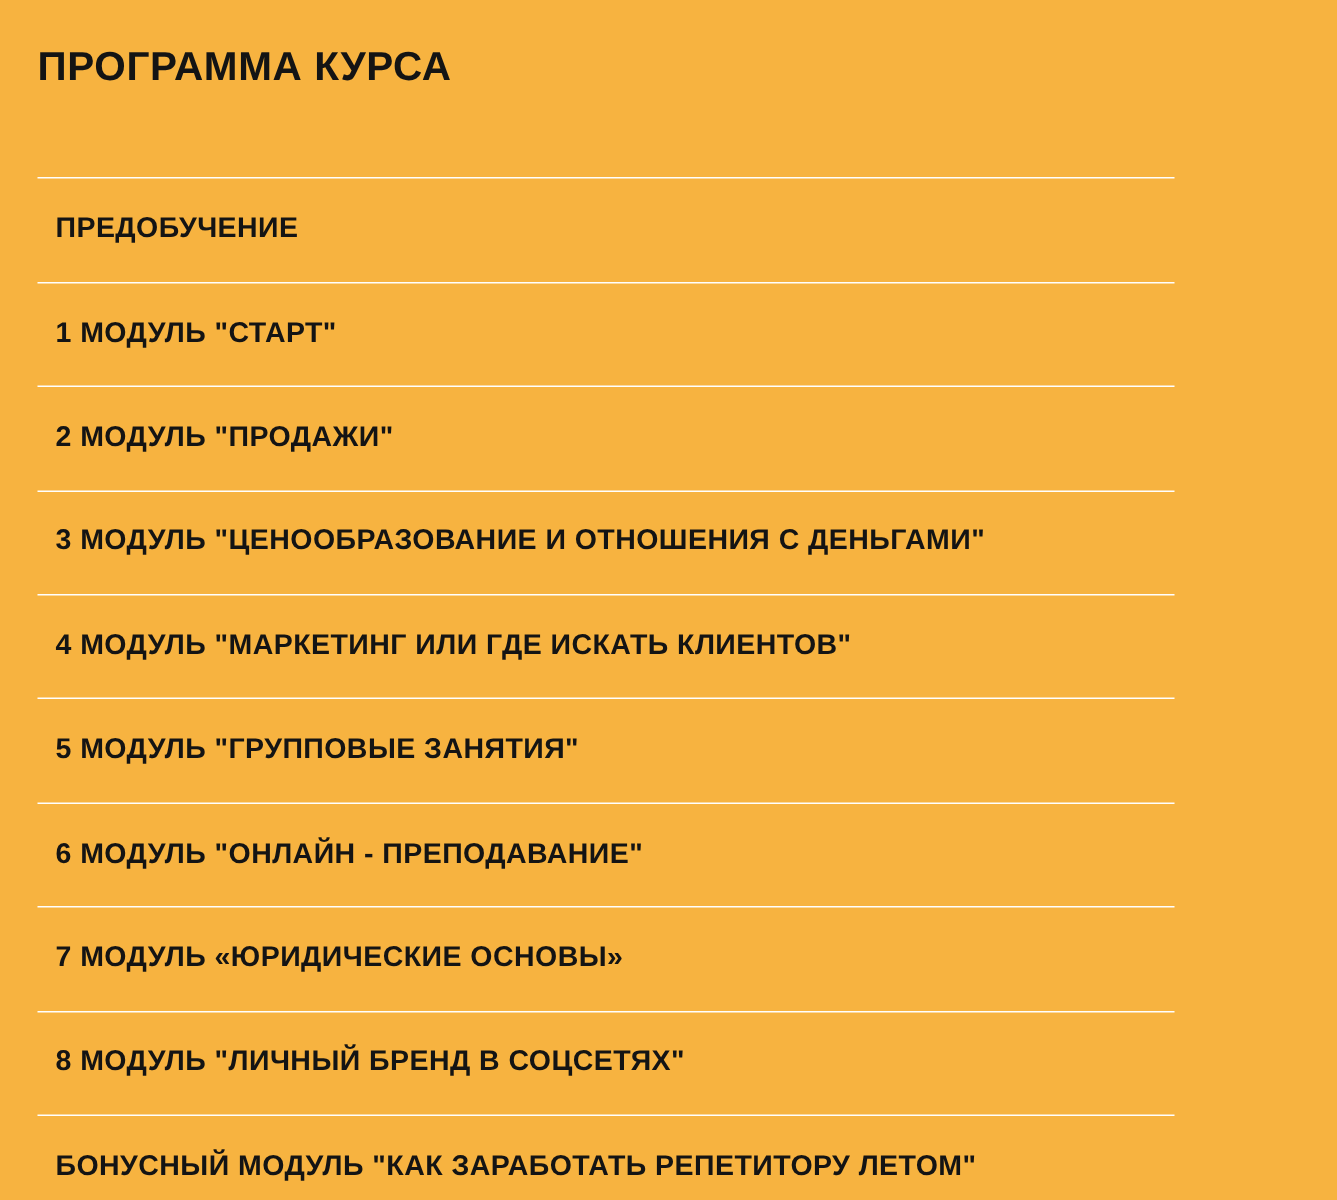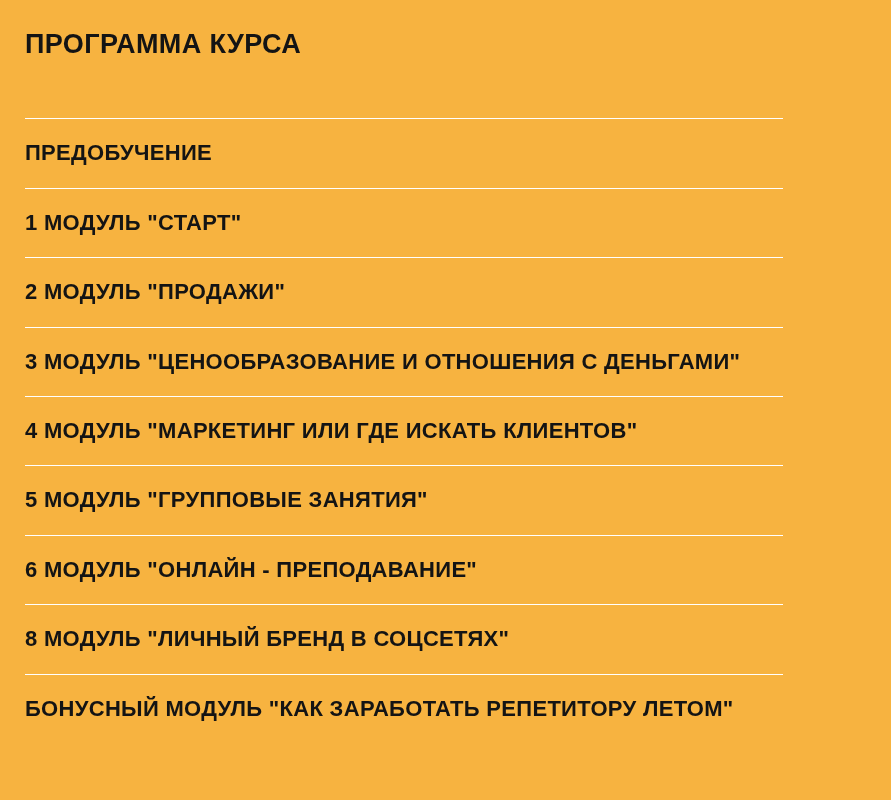--- a/index.html
+++ b/index.html
@@ -39,26 +39,27 @@
     margin-top: 58px;
   }
   .module-item {
     border-top: 1.5px solid #ffffff;
     height: 69.4px;
     display: flex;
     align-items: center;
     box-sizing: border-box;
   }
   .module-label {
-    font-size: 22px;
+    font-size: 19px;
     font-weight: bold;
     letter-spacing: 0.3px;
     color: #141414;
     line-height: 1.2;
     white-space: nowrap;
+    margin-left: 12px;
   }
 </style>
 </head>
 <body>
 
 <div class="page">
 
   <h1 class="page-title">ПРОГРАММА КУРСА</h1>
 
   <ul class="module-list">
@@ -77,20 +78,23 @@
     <li class="module-item">
       <span class="module-label">4 МОДУЛЬ "МАРКЕТИНГ ИЛИ ГДЕ ИСКАТЬ КЛИЕНТОВ"</span>
     </li>
     <li class="module-item">
       <span class="module-label">5 МОДУЛЬ "ГРУППОВЫЕ ЗАНЯТИЯ"</span>
     </li>
     <li class="module-item">
       <span class="module-label">6 МОДУЛЬ "ОНЛАЙН - ПРЕПОДАВАНИЕ"</span>
     </li>
     <li class="module-item">
+      <span class="module-label">7 МОДУЛЬ «ЮРИДИЧЕСКИЕ ОСНОВЫ»</span>
+    </li>
+    <li class="module-item">
       <span class="module-label">8 МОДУЛЬ "ЛИЧНЫЙ БРЕНД В СОЦСЕТЯХ"</span>
     </li>
     <li class="module-item">
       <span class="module-label">БОНУСНЫЙ МОДУЛЬ "КАК ЗАРАБОТАТЬ РЕПЕТИТОРУ ЛЕТОМ"</span>
     </li>
   </ul>
 
 </div>
 
 </body></html>

